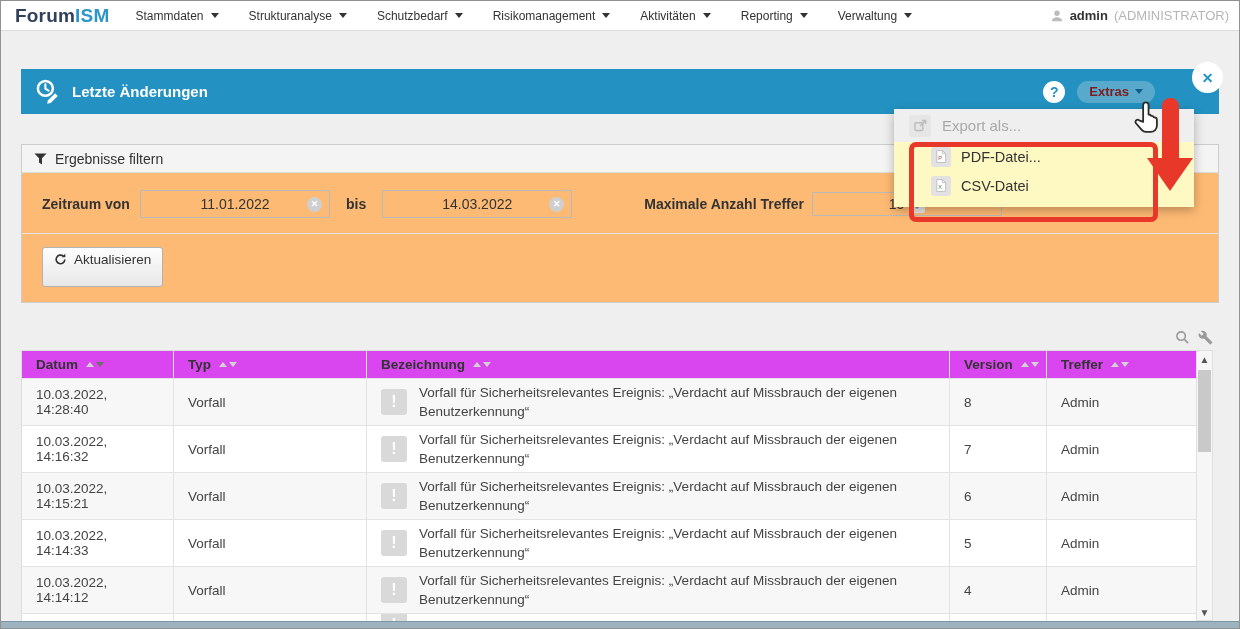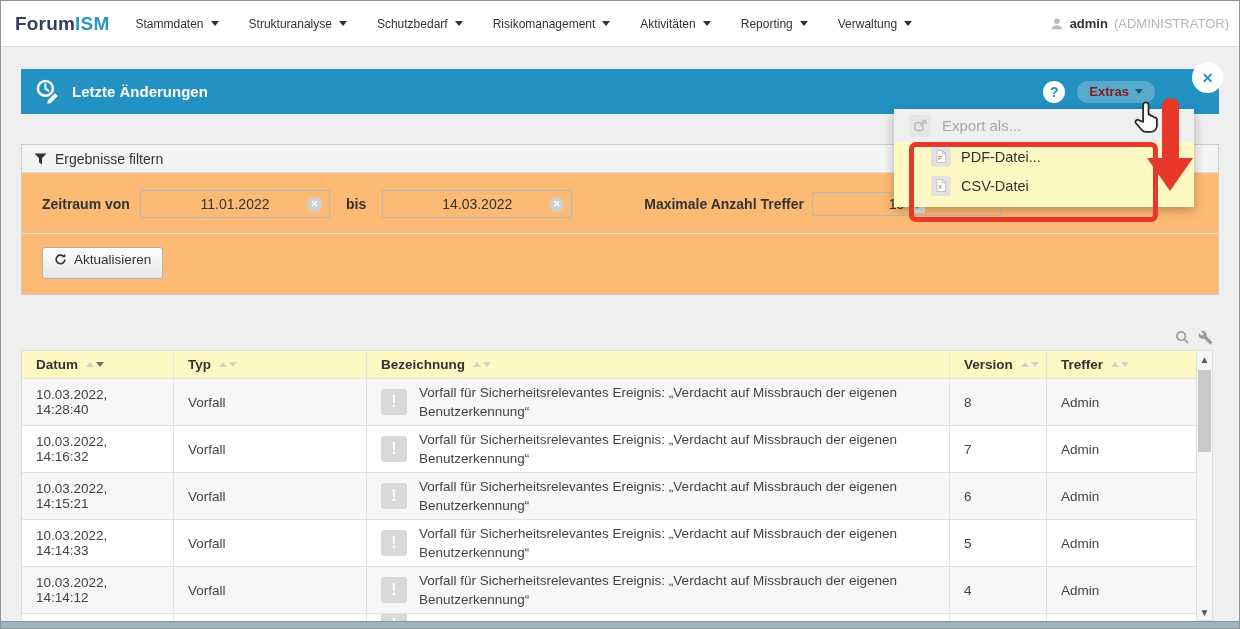--- a/index.html
+++ b/index.html
@@ -5,21 +5,21 @@
   * { margin:0; padding:0; box-sizing:border-box; }
   html,body { width:1240px; height:629px; }
   body {
     font-family:"Liberation Sans", sans-serif;
     background:#efefef;
     border:1px solid #919191;
     position:relative;
     overflow:hidden;
   }
   
-  .navbar { height:46px; background:#fff; border-bottom:1px solid #dcdcdc;
+  .navbar { height:30px; background:#fff; border-bottom:1px solid #dcdcdc;
             display:flex; align-items:center; padding:0 10px; }
   .logo { font-size:19px; font-weight:bold; margin:0 26px 0 4px; letter-spacing:.2px; }
   .logo .p1 { color:#31415c; }
   .logo .p2 { color:#2d96c8; }
   .nav-item { font-size:12px; color:#333; margin-right:30px; cursor:pointer;
               display:flex; align-items:center; gap:7px; }
   .caret { width:0; height:0; border-left:4px solid transparent; border-right:4px solid transparent;
            border-top:5px solid #333; display:inline-block; }
   .nav-right { margin-left:auto; display:flex; align-items:center; gap:14px; }
   .user-box { display:flex; align-items:center; gap:6px; font-size:13px; cursor:pointer; }
@@ -56,31 +56,31 @@
   .num-input { width:190px; height:24px; border:1px solid #b9b9b9; display:flex; align-items:center;
                justify-content:center; gap:5px; font-size:14px; color:#333; }
   .spinner { width:16px; height:18px; background:#e6e6e6; border-radius:2px; display:flex;
              flex-direction:column; align-items:center; justify-content:center; gap:2px; cursor:pointer; }
   .sp-up { width:0;height:0;border-left:4px solid transparent;border-right:4px solid transparent;border-bottom:4px solid #8a8a8a; }
   .sp-dn { width:0;height:0;border-left:4px solid transparent;border-right:4px solid transparent;border-top:4px solid #8a8a8a; }
   .frow2 { margin-top:15px; display:flex; align-items:center; gap:9px; height:16px; }
   .checkbox { width:15px; height:15px; border:1px solid #8e8e8e; border-radius:2px; background:#fff; cursor:pointer; }
   .cb-label { font-size:14px; color:#333; }
   .filter-footer { margin-top:15px; border-top:1px solid #e4e4e4; padding:13px 20px 15px; }
-  .refresh-btn { display:inline-flex; align-items:center; gap:7px; padding:4px 11px 11px;
+  .refresh-btn { display:inline-flex; align-items:center; gap:7px; padding:4px 11px 19px;
                  border:1px solid #b2b2b2; border-radius:3px; background:linear-gradient(#fefefe,#e7e7e7);
                  font-size:13.5px; color:#333; cursor:pointer; }
   
   .table-tools { position:absolute; top:329px; right:26px; display:flex; gap:8px; }
   .tool-icon { cursor:pointer; }
   
   .table-zone { position:absolute; left:20px; top:349px; right:26px; bottom:7px; display:flex; overflow:hidden; }
   .grid { flex:1; border:1px solid #ddd; border-right:none; background:#fff; }
   .grid-row { display:flex; height:47px; border-bottom:1px solid #e3e3e3; }
-  .grid-row.head { height:28px; background:#fef9c3; }
+  .grid-row.head { height:28px; background:#d946ef; }
   .grid-row.odd { background:#f7f7f7; }
   .grid-row.partial { height:9px; border-bottom:none; background:#fff; overflow:hidden; }
   .cell { border-right:1px solid #e3e3e3; display:flex; align-items:center; padding:0 14px;
           font-size:13.5px; color:#444; }
   .cell:last-child { border-right:none; }
   .c-datum { width:152px; }
   .c-typ { width:193px; }
   .c-bez { flex:1; gap:12px; }
   .c-ver { width:97px; }
   .c-ben { width:149px; }

